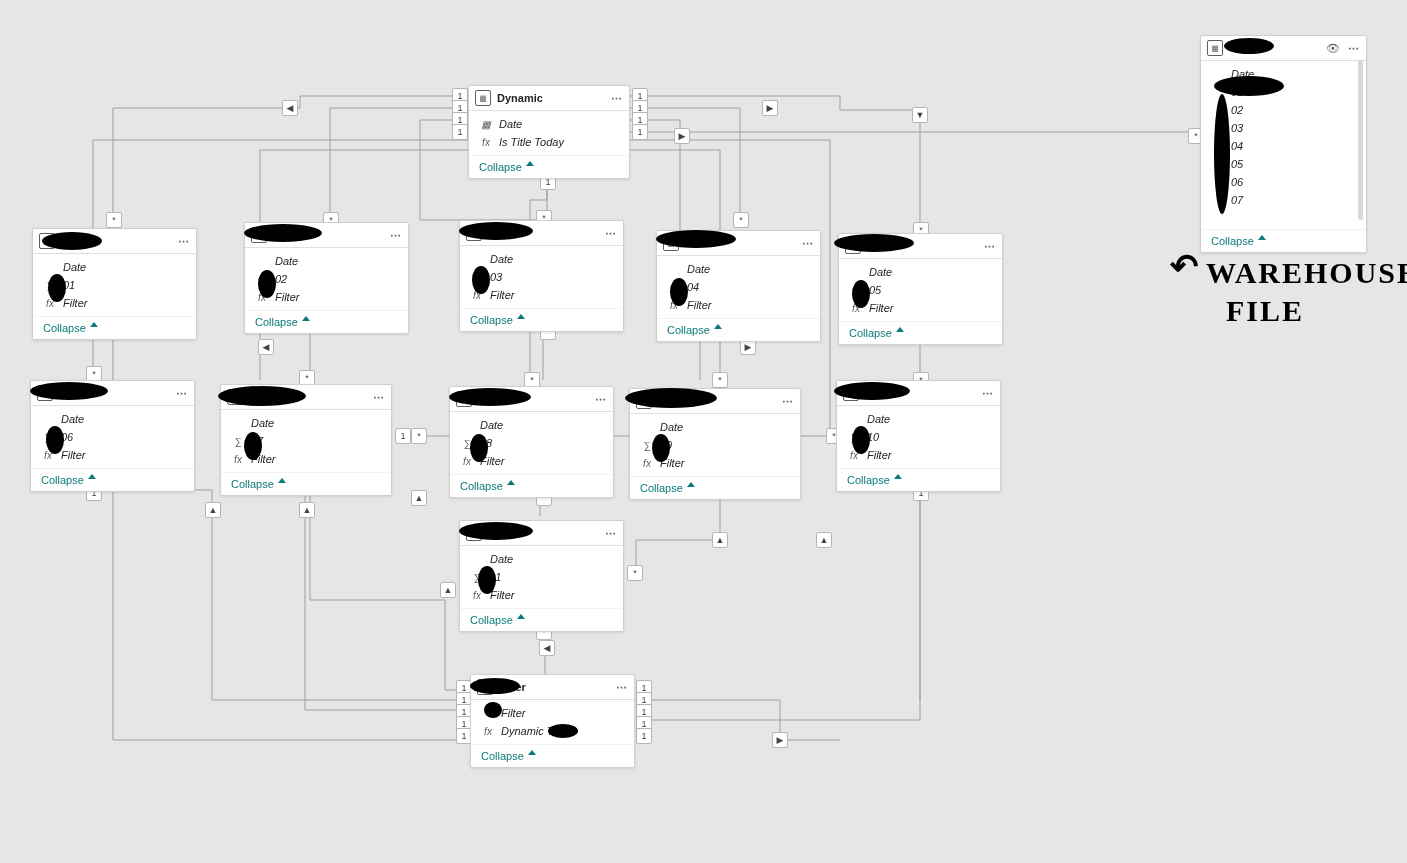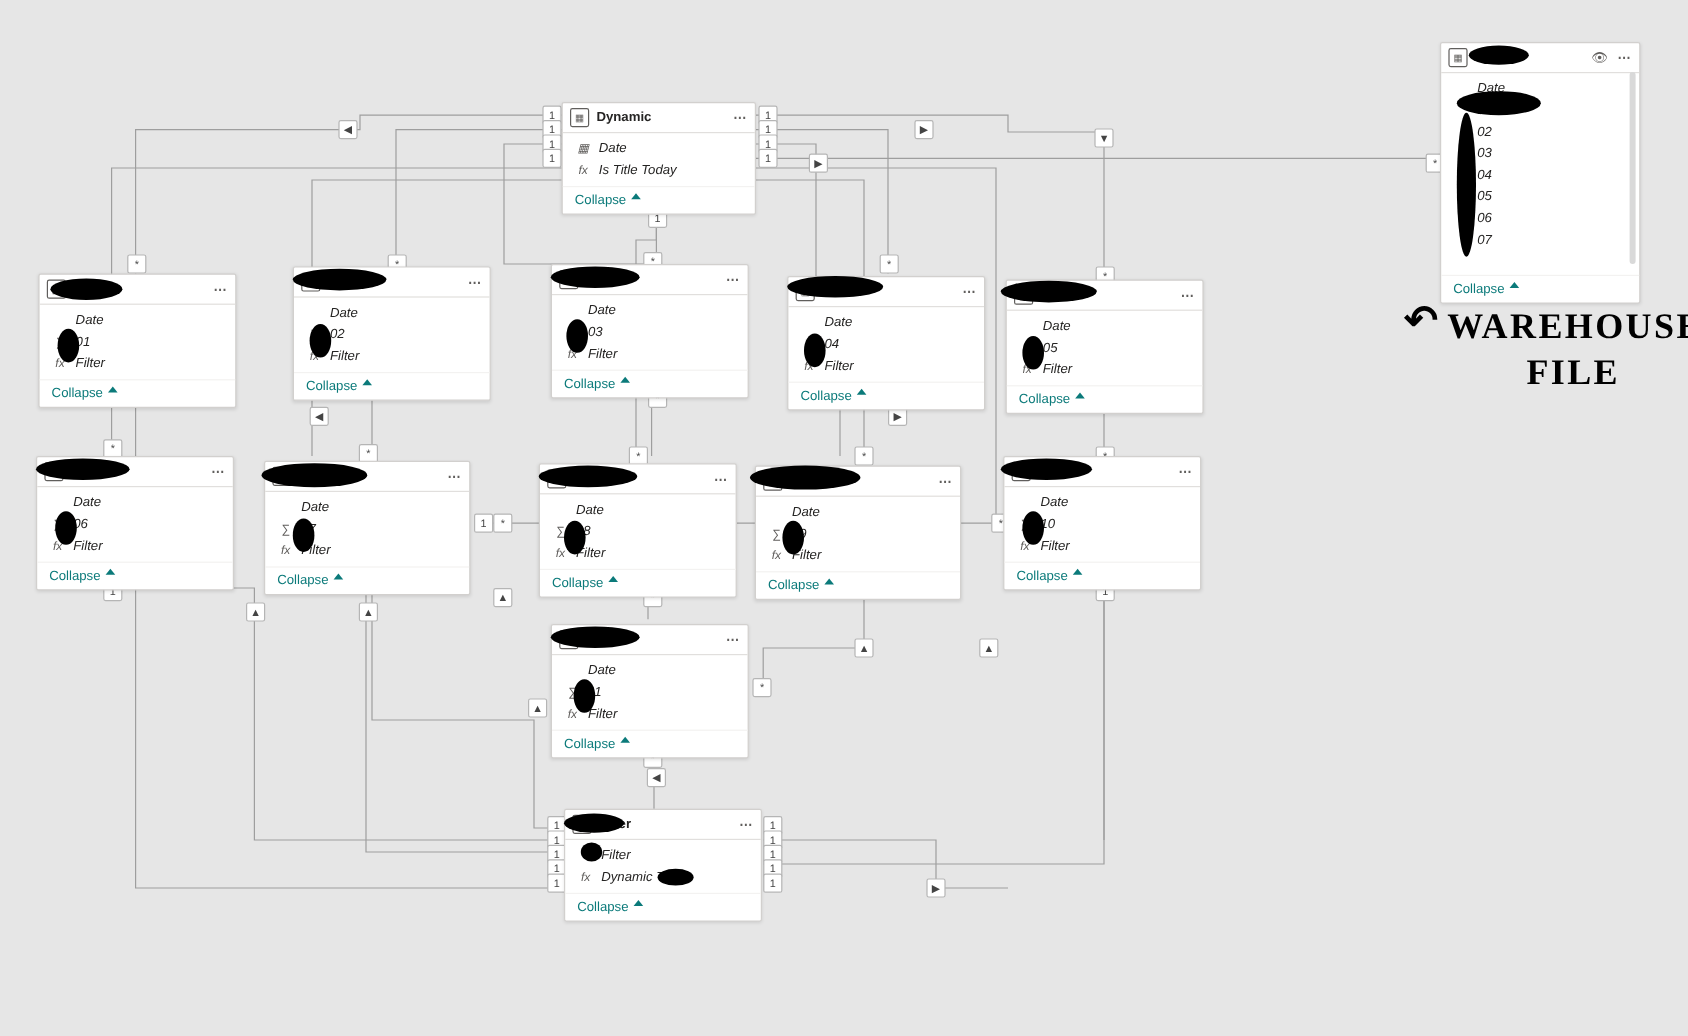--- a/index.html
+++ b/index.html
@@ -559,15 +559,15 @@
 <div class="red" style="left:852px;top:426px;width:18px;height:28px"></div>
 <div class="red" style="left:478px;top:566px;width:18px;height:28px"></div>
 <div class="red" style="left:484px;top:702px;width:18px;height:16px"></div>
 <div class="red" style="left:548px;top:724px;width:30px;height:14px"></div>
 
 <div class="red" style="left:1214px;top:76px;width:70px;height:20px"></div>
 <div class="red" style="left:1214px;top:94px;width:16px;height:120px"></div>
 
 <div class="hand" style="left:1170px;top:246px;font-size:34px">↶</div>
 <div class="hand" style="left:1206px;top:256px;font-size:30px;letter-spacing:2px">WAREHOUSE</div>
-<div class="hand" style="left:1272px;top:294px;font-size:30px;letter-spacing:2px">FILE</div>
+<div class="hand" style="left:1226px;top:294px;font-size:30px;letter-spacing:2px">FILE</div>
 
 </div>
 
 </body></html>

